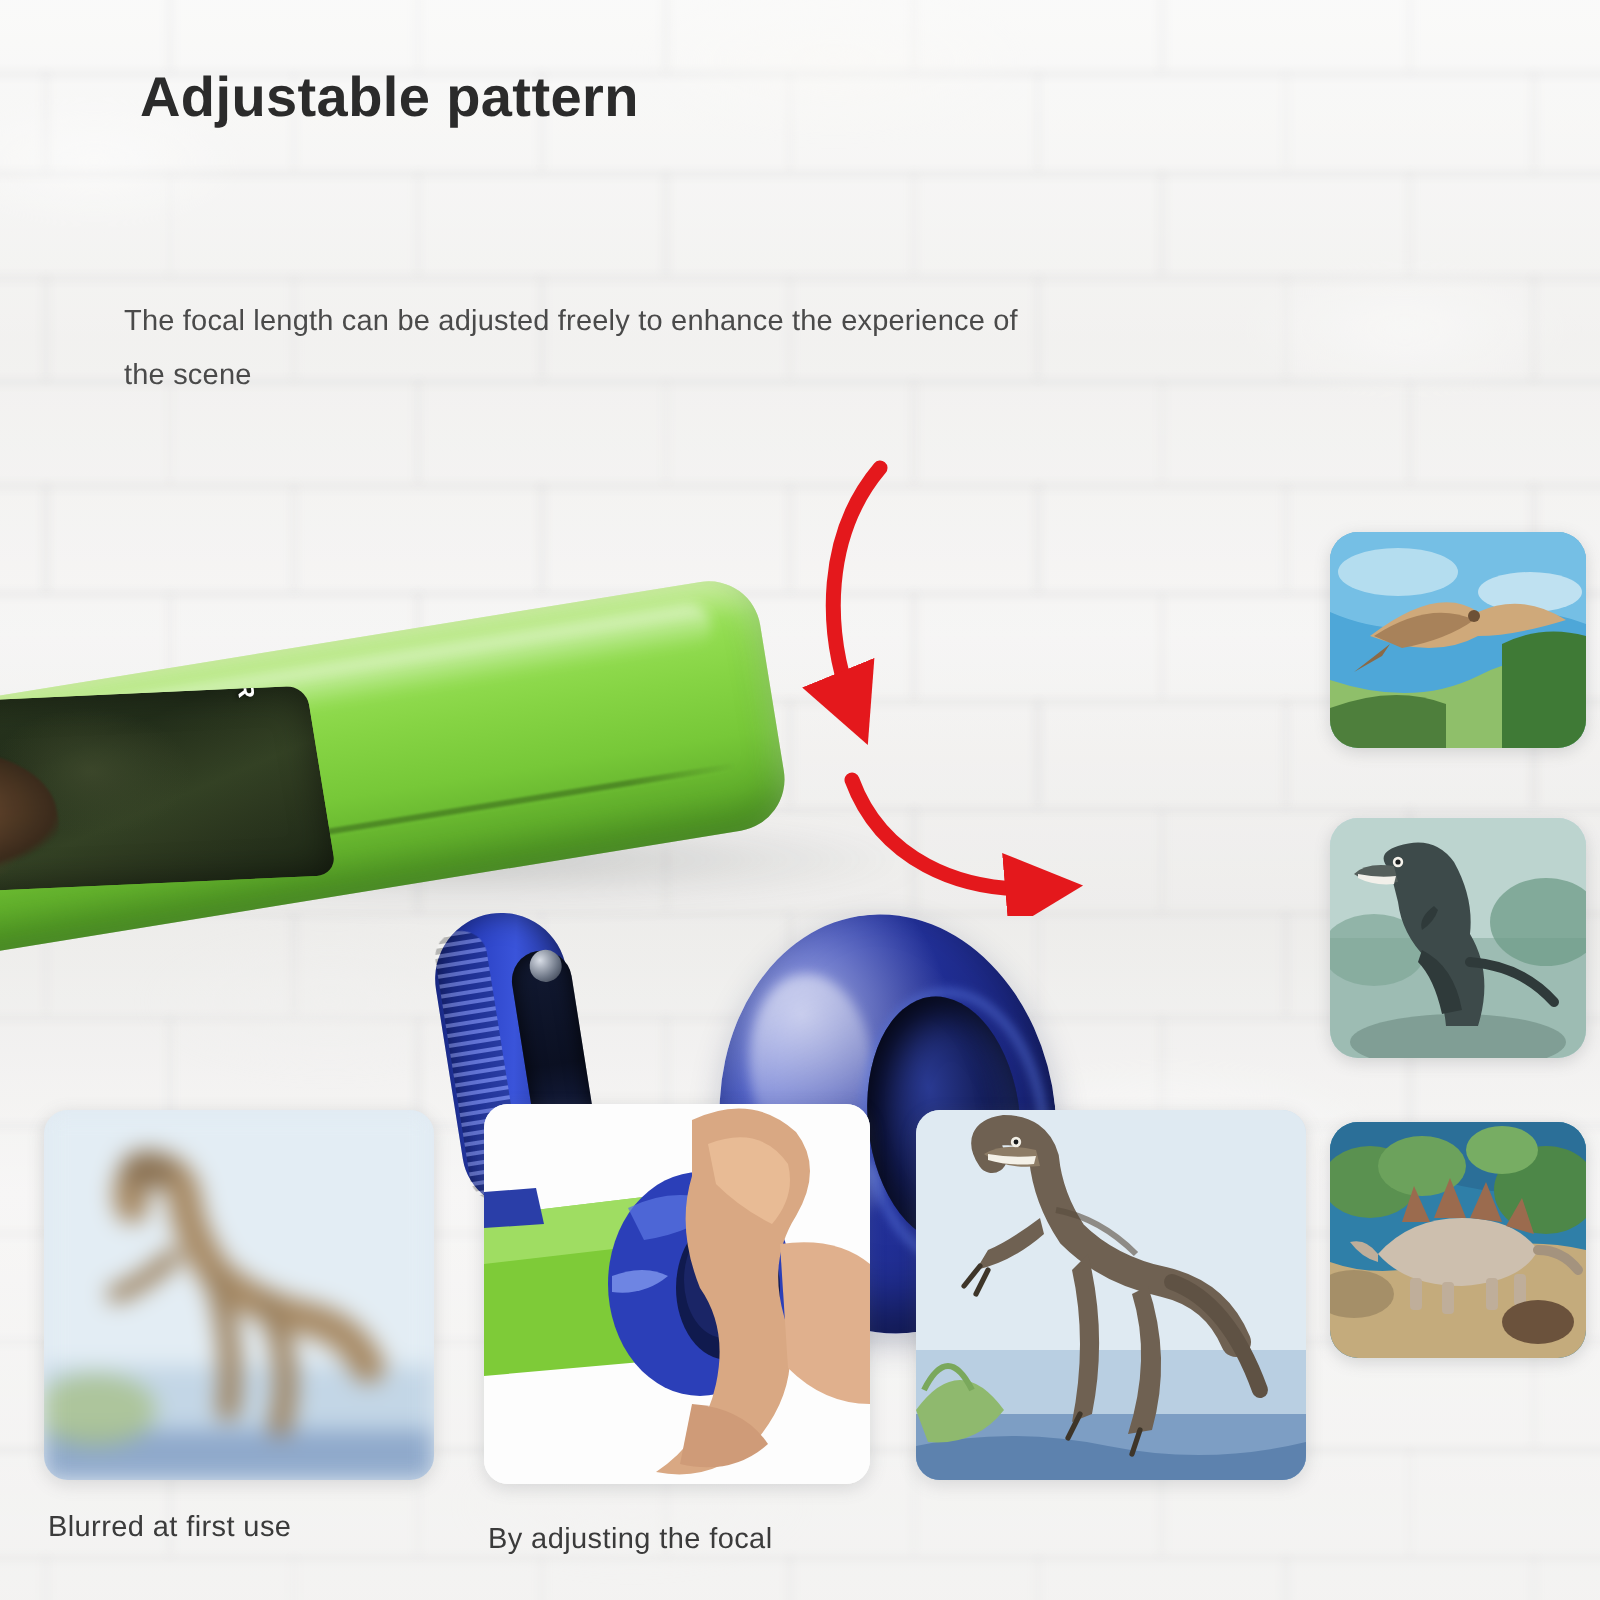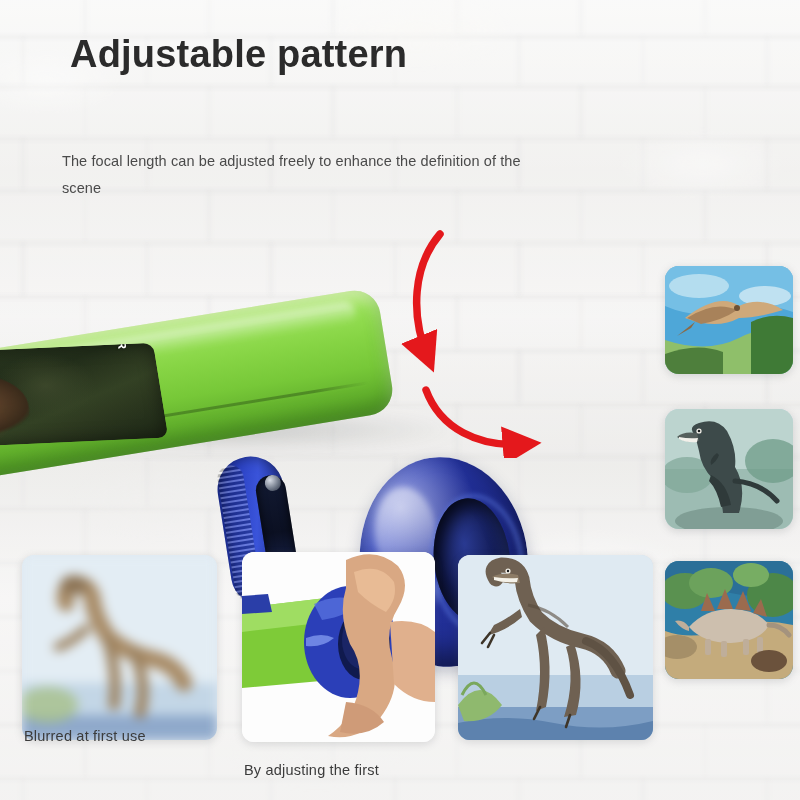--- a/index.html
+++ b/index.html
@@ -40,21 +40,21 @@
     filter:blur(6px);
   }
   .bg-wall .haze{
     position:absolute;inset:0;
     background:linear-gradient(180deg,rgba(255,255,255,.42),rgba(255,255,255,.18) 45%,rgba(255,255,255,.46));
   }
 
   
   .headline{
     position:absolute;left:70px;top:32px;width:520px;
-    font-size:38px;line-height:1.18;font-weight:700;color:#2b2b2b;
+    font-size:28px;line-height:1.18;font-weight:700;color:#2b2b2b;
     letter-spacing:.2px;
   }
   .headline .l2{display:block;}
   .subtitle{
     position:absolute;left:62px;top:148px;width:470px;
     font-size:14.5px;line-height:1.85;color:#4a4a4a;letter-spacing:.1px;
   }
 
   
   .product{position:absolute;left:-14px;top:214px;width:580px;height:300px;}
@@ -192,21 +192,21 @@
     box-shadow:0 2px 9px rgba(90,95,100,.20);
   }
   .panel-blurred{left:22px;top:555px;width:195px;height:185px;background:#dfe9f2;}
   .panel-hand{left:242px;top:552px;width:193px;height:190px;background:#fdfdfd;}
   .panel-clear{left:458px;top:555px;width:195px;height:185px;background:#cfe0ee;}
   .panel-blurred .scene{position:absolute;inset:0;filter:blur(5.5px);}
 
   .caption{
     position:absolute;font-size:14.5px;color:#3b3b3b;letter-spacing:.2px;white-space:nowrap;
   }
-  .cap1{left:24px;top:728px;}
+  .cap1{left:24px;top:756px;}
   .cap2{left:244px;top:762px;}
   .cap3{left:460px;top:762px;}
 </style>
 </head>
 <body>
 
 <div id="page">
 
   <div class="bg-wall">
     <div class="tone"></div>
@@ -333,21 +333,21 @@
         <div class="v" style="left: 652px; top: 788px; height: 52px; opacity: 0.87;"></div>
         <div class="v" style="left: 776px; top: 788px; height: 52px; opacity: 0.61;"></div>
       </div>
     <div class="mottle"></div>
     <div class="haze"></div>
   </div>
 
   <div class="headline">
     <span>Adjustable pattern</span>
   </div>
-  <div class="subtitle">The focal length can be adjusted freely to enhance the definition of the scene</div>
+  <div class="subtitle">The focal length can be adjusted freely to enhance the experience of the scene</div>
 
   <div class="product">
     <div class="shadow"></div>
 
     <div class="barrel">
       <div class="tube"></div>
       <div class="hilite"></div>
       <div class="seam"></div>
       <div class="label">
         <div class="dino"></div>
@@ -498,15 +498,15 @@
         <path d="M32,78 L24,88"></path>
           <path d="M36,80 L30,92"></path>
         <path d="M82,152 L76,164"></path>
           <path d="M112,160 L108,172"></path>
       </g>
       <path d="M70,50 Q92,54 110,72" stroke="#584b3d" stroke-width="3" fill="none" opacity=".6"></path>
     </svg>
   </div>
 
   <div class="caption cap1">Blurred at first use</div>
-  <div class="caption cap2">By adjusting the first</div>
+  <div class="caption cap2">By adjusting the focal</div>
 
 </div>
 
 </body></html>

